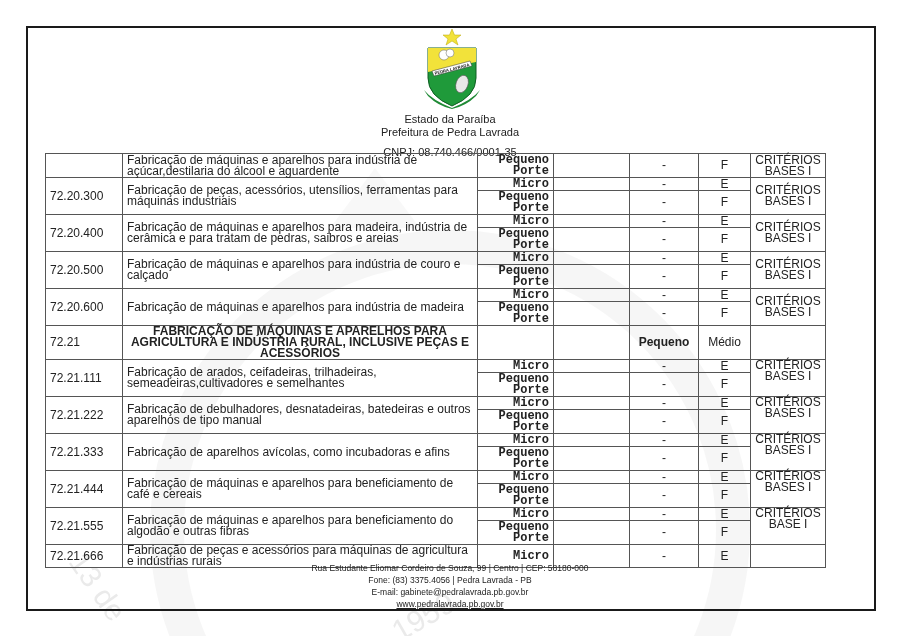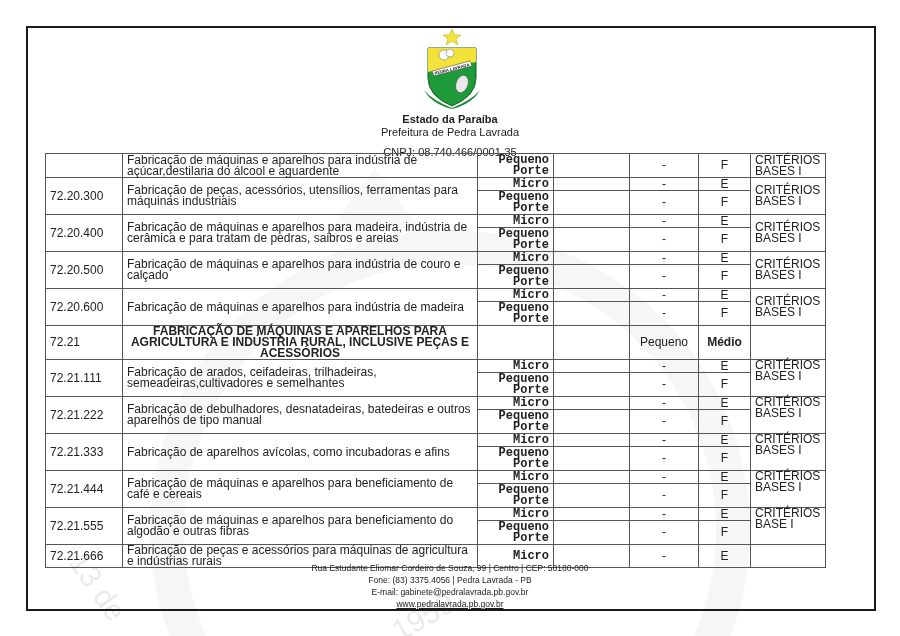--- a/index.html
+++ b/index.html
@@ -17,21 +17,21 @@
   .h-line { position:absolute; width:900px; left:0; text-align:center; font-size:11px; color:#222; line-height:13px; }
   table.grid { position:absolute; left:45px; top:153px; border-collapse:collapse;
                font-size:12px; table-layout:fixed; width:780px;padding-left:37px; }
   table.grid td { border:1px solid #555; padding:0 4px; vertical-align:middle; line-height:11px; }
   td.code { text-align:left; width:69px; }
   td.desc { text-align:left; width:347px; }
   td.porte { text-align:right; font-weight:bold; width:68px;font-family:Liberation Mono, monospace; }
   td.empty { width:68px; }
   td.dash { text-align:center; width:61px; }
   td.letter { text-align:center; width:44px; }
-  td.crit { width:67px; }
+  td.crit { text-align:center; width:67px; }
   td.sec { text-align:center; font-weight:bold;margin-left:32px; }
   tr.micro td { height:12px; }
   tr.pp td { height:23px; }
   .footer-line { position:absolute; width:900px; left:0; text-align:center; font-size:8.5px; line-height:11px; color:#222; }
   .url { text-decoration:underline; }
 </style>
 </head>
 <body>
 
 <div class="watermark"></div>
@@ -46,21 +46,21 @@
   <path d="M6,20 L54,20 L54,50 Q54,68 30,78 Q6,68 6,50 Z" fill="#1f9a3a" stroke="#0e5e22" stroke-width="1"></path>
   <path d="M6,20 L54,20 L54,34 L6,44 Z" fill="#f2e23a"></path>
   <circle cx="22" cy="27" r="5" fill="#ffffff" stroke="#666" stroke-width="0.5"></circle>
   <circle cx="28" cy="25" r="4" fill="#ffffff" stroke="#666" stroke-width="0.5"></circle>
   <polygon points="10,43 48,33 50,38 12,48" fill="#ffffff" stroke="#333" stroke-width="0.5"></polygon>
   <text x="30" y="42.5" font-size="4.2" text-anchor="middle" transform="rotate(-14 30 41)" font-family="Liberation Sans, sans-serif" font-weight="bold" fill="#222">PEDRA LAVRADA</text>
   <ellipse cx="40" cy="56" rx="6" ry="9" fill="#e8e8e8" stroke="#555" stroke-width="0.6" transform="rotate(20 40 56)"></ellipse>
   <path d="M2,62 Q10,72 30,80 Q50,72 58,62 L54,68 Q44,78 30,81 Q16,78 6,68 Z" fill="#1f8a35"></path>
 </svg>
 
-<div class="h-line" style="top:113px;font-weight:bold;">Estado da Paraíba</div>
+<div class="h-line" style="top:113px;">Estado da Paraíba</div>
 <div class="h-line" style="top:126px;">Prefeitura de Pedra Lavrada</div>
 <div class="h-line" style="top:146px;">CNPJ: 08.740.466/0001-35</div>
 
 <table class="grid">
   <colgroup>
     <col style="width:77px">
       <col style="width:355px">
       <col style="width:76px">
       <col style="width:76px">
     <col style="width:69px">
@@ -141,22 +141,22 @@
       <td class="empty"></td>
       <td class="dash">-</td>
       <td class="letter">F</td>
     </tr>
 
     <tr class="pp">
       <td class="code">72.21</td>
       <td class="desc sec">FABRICAÇÃO DE MÁQUINAS E APARELHOS PARA AGRICULTURA E INDÚSTRIA RURAL, INCLUSIVE PEÇAS E ACESSÓRIOS</td>
       <td class="porte"></td>
       <td class="empty"></td>
-      <td class="dash" style="font-weight:normal;">Pequeno</td>
-      <td class="letter" style="font-weight:bold;">Médio</td>
+      <td class="dash" style="font-weight:bold;">Pequeno</td>
+      <td class="letter" style="font-weight:normal;">Médio</td>
       <td class="crit"></td>
     </tr>
 
     <tr class="micro">
       <td class="code" rowspan="2">72.21.111</td>
       <td class="desc" rowspan="2">Fabricação de arados, ceifadeiras, trilhadeiras, semeadeiras,cultivadores e semelhantes</td>
       <td class="porte">Micro</td>
       <td class="empty"></td>
       <td class="dash">-</td>
       <td class="letter">E</td>

